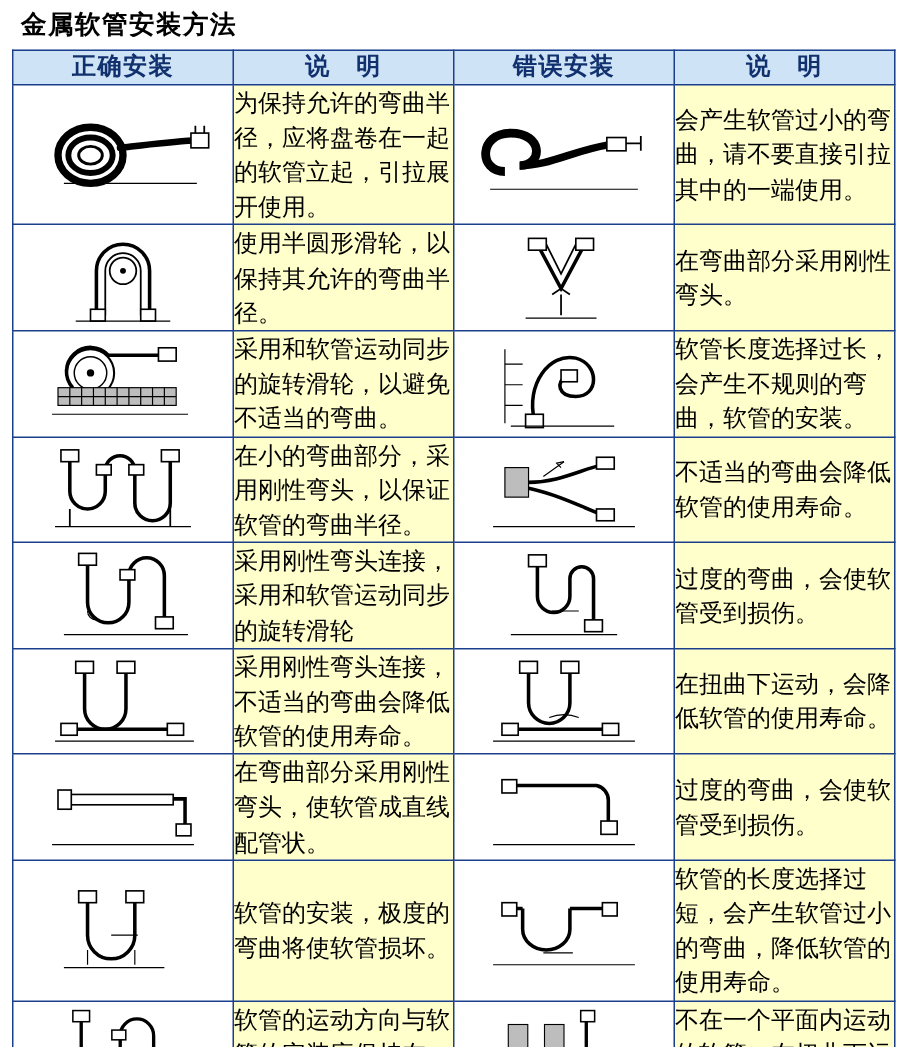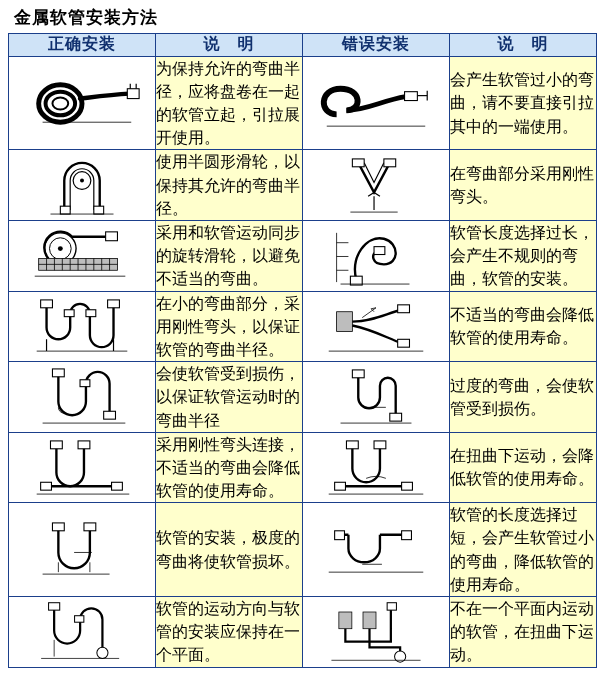--- a/index.html
+++ b/index.html
@@ -214,21 +214,21 @@
         <td class="img-cell">
           <svg class="fig" viewBox="0 0 140 66" width="140" height="66">
             <path class="ln-th" d="M46 10 V38 A14 14 0 0 0 74 38 V20 A12 12 0 0 1 98 20 V50"></path>
             <rect x="40" y="5" width="12" height="8" class="wht"></rect>
             <rect x="92" y="48" width="12" height="8" class="wht"></rect>
             <rect x="68" y="16" width="10" height="7" class="wht"></rect>
             <path class="ln-thin" d="M30 60 h84"></path>
             <path class="ln-thin" d="M46 44 a6 6 0 0 0 6 6"></path>
           </svg>
         </td>
-        <td class="txt-cell">会使软管受到损伤，以保证软管运动时的弯曲半径</td>
+        <td class="txt-cell">采用刚性弯头连接，采用和软管运动同步的旋转滑轮</td>
         <td class="img-cell">
           <svg class="fig" viewBox="0 0 140 66" width="140" height="66">
             <path class="ln-th" d="M52 10 V34 A11 11 0 0 0 74 34 V22 A8 8 0 0 1 90 22 V52"></path>
             <rect x="46" y="6" width="12" height="8" class="wht"></rect>
             <rect x="84" y="50" width="12" height="8" class="wht"></rect>
             <path class="ln-thin" d="M34 60 h72"></path>
             <path class="ln-thin" d="M62 44 h18"></path>
           </svg>
         </td>
         <td class="txt-cell">过度的弯曲，会使软管受到损伤。</td>
@@ -255,20 +255,41 @@
             <path class="ln-th" d="M34 52 H100"></path>
             <rect x="28" y="48" width="11" height="8" class="wht"></rect>
             <rect x="96" y="48" width="11" height="8" class="wht"></rect>
             <path class="ln-thin" d="M60 44 q10 -4 20 0"></path>
             <path class="ln-thin" d="M22 60 h96"></path>
           </svg>
         </td>
         <td class="txt-cell">在扭曲下运动，会降低软管的使用寿命。</td>
       </tr>
 
+      <tr>
+        <td class="img-cell">
+          <svg class="fig" viewBox="0 0 140 66" width="140" height="66">
+            <rect x="32" y="24" width="72" height="7" class="wht"></rect>
+            <rect x="26" y="21" width="9" height="13" class="wht"></rect>
+            <path class="ln-th" d="M104 27 h8 v18"></path>
+            <rect x="106" y="44" width="10" height="8" class="wht"></rect>
+            <path class="ln-thin" d="M22 58 h96"></path>
+          </svg>
+        </td>
+        <td class="txt-cell">在弯曲部分采用刚性弯头，使软管成直线配管状。</td>
+        <td class="img-cell">
+          <svg class="fig" viewBox="0 0 140 66" width="140" height="66">
+            <path class="ln-th" d="M34 18 H92 A10 10 0 0 1 100 28 V44"></path>
+            <rect x="28" y="14" width="10" height="9" class="wht"></rect>
+            <rect x="95" y="42" width="11" height="9" class="wht"></rect>
+            <path class="ln-thin" d="M22 58 h96"></path>
+          </svg>
+        </td>
+        <td class="txt-cell">过度的弯曲，会使软管受到损伤。</td>
+      </tr>
 
       <tr>
         <td class="img-cell">
           <svg class="fig" viewBox="0 0 140 66" width="140" height="66">
             <path class="ln-th" d="M46 12 V36 A16 16 0 0 0 78 36 V12"></path>
             <rect x="40" y="6" width="12" height="8" class="wht"></rect>
             <rect x="72" y="6" width="12" height="8" class="wht"></rect>
             <path class="ln-thin" d="M62 36 h18"></path>
             <path class="ln-thin" d="M30 58 h68"></path>
             <path class="ln-thin" d="M46 46 v10 M78 46 v10"></path>

